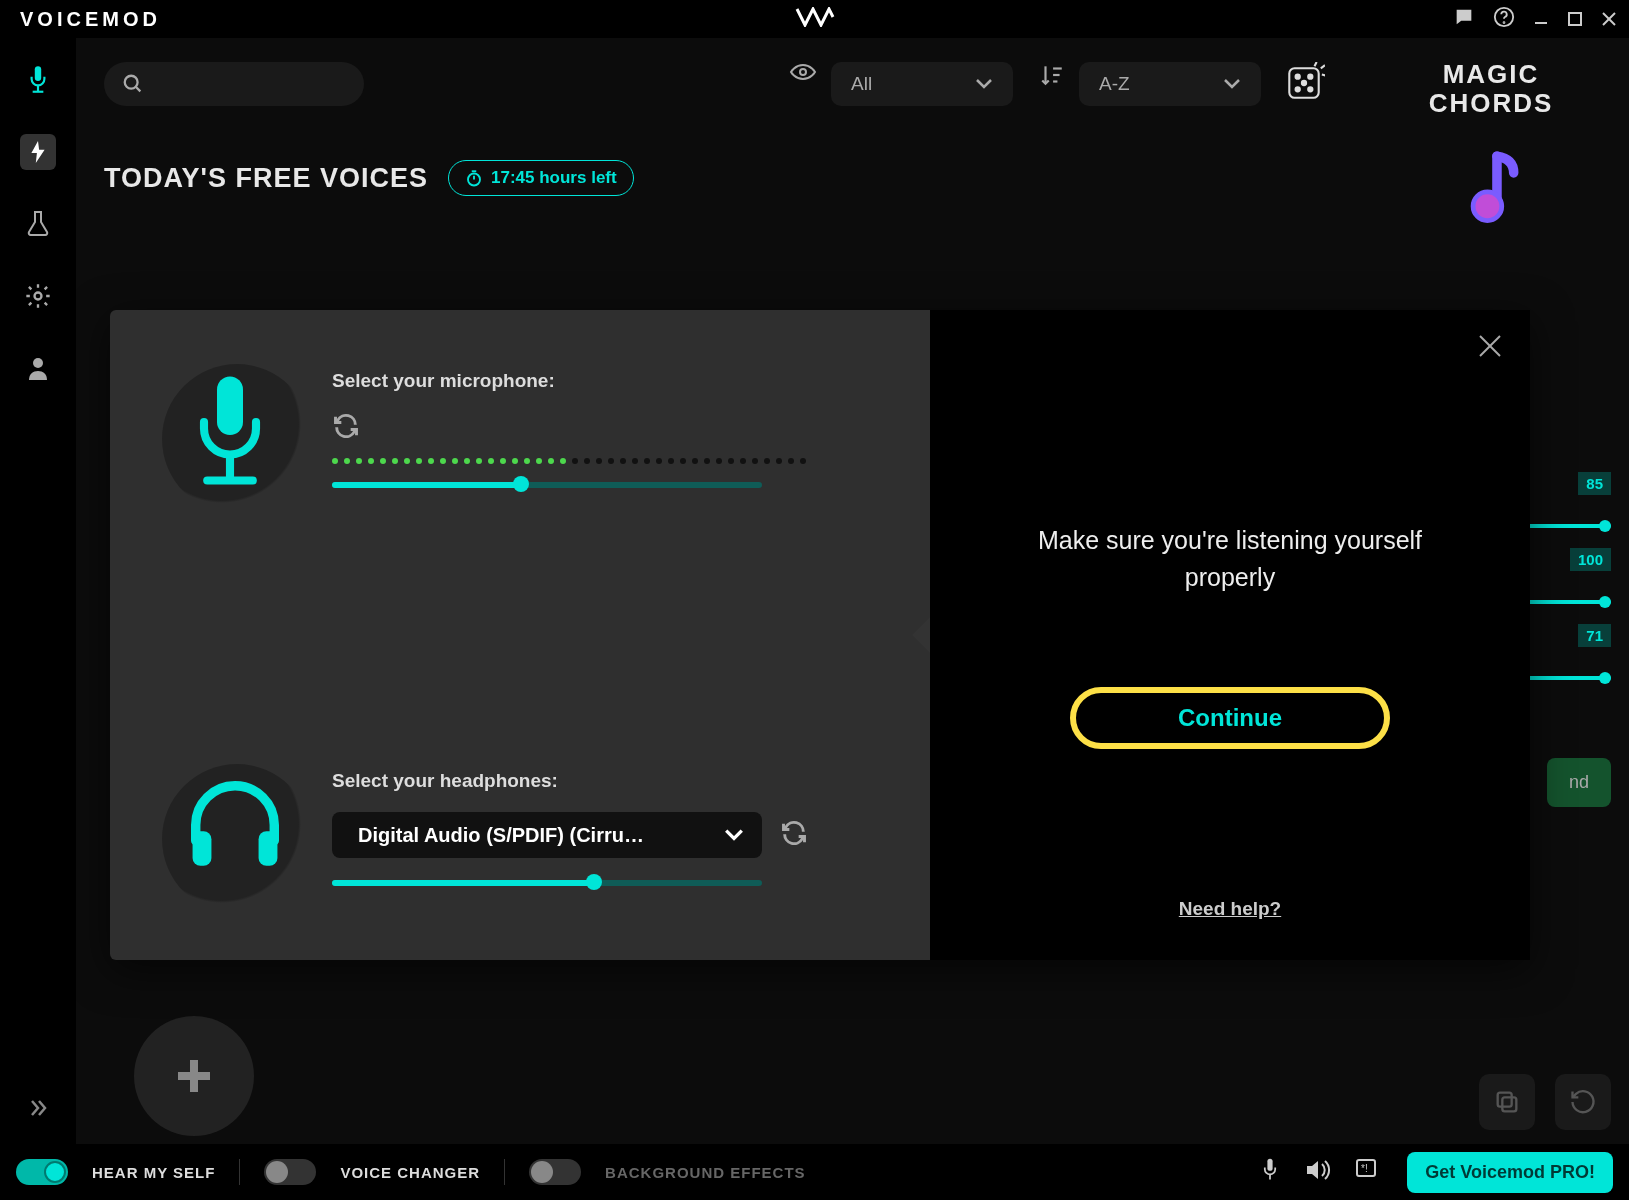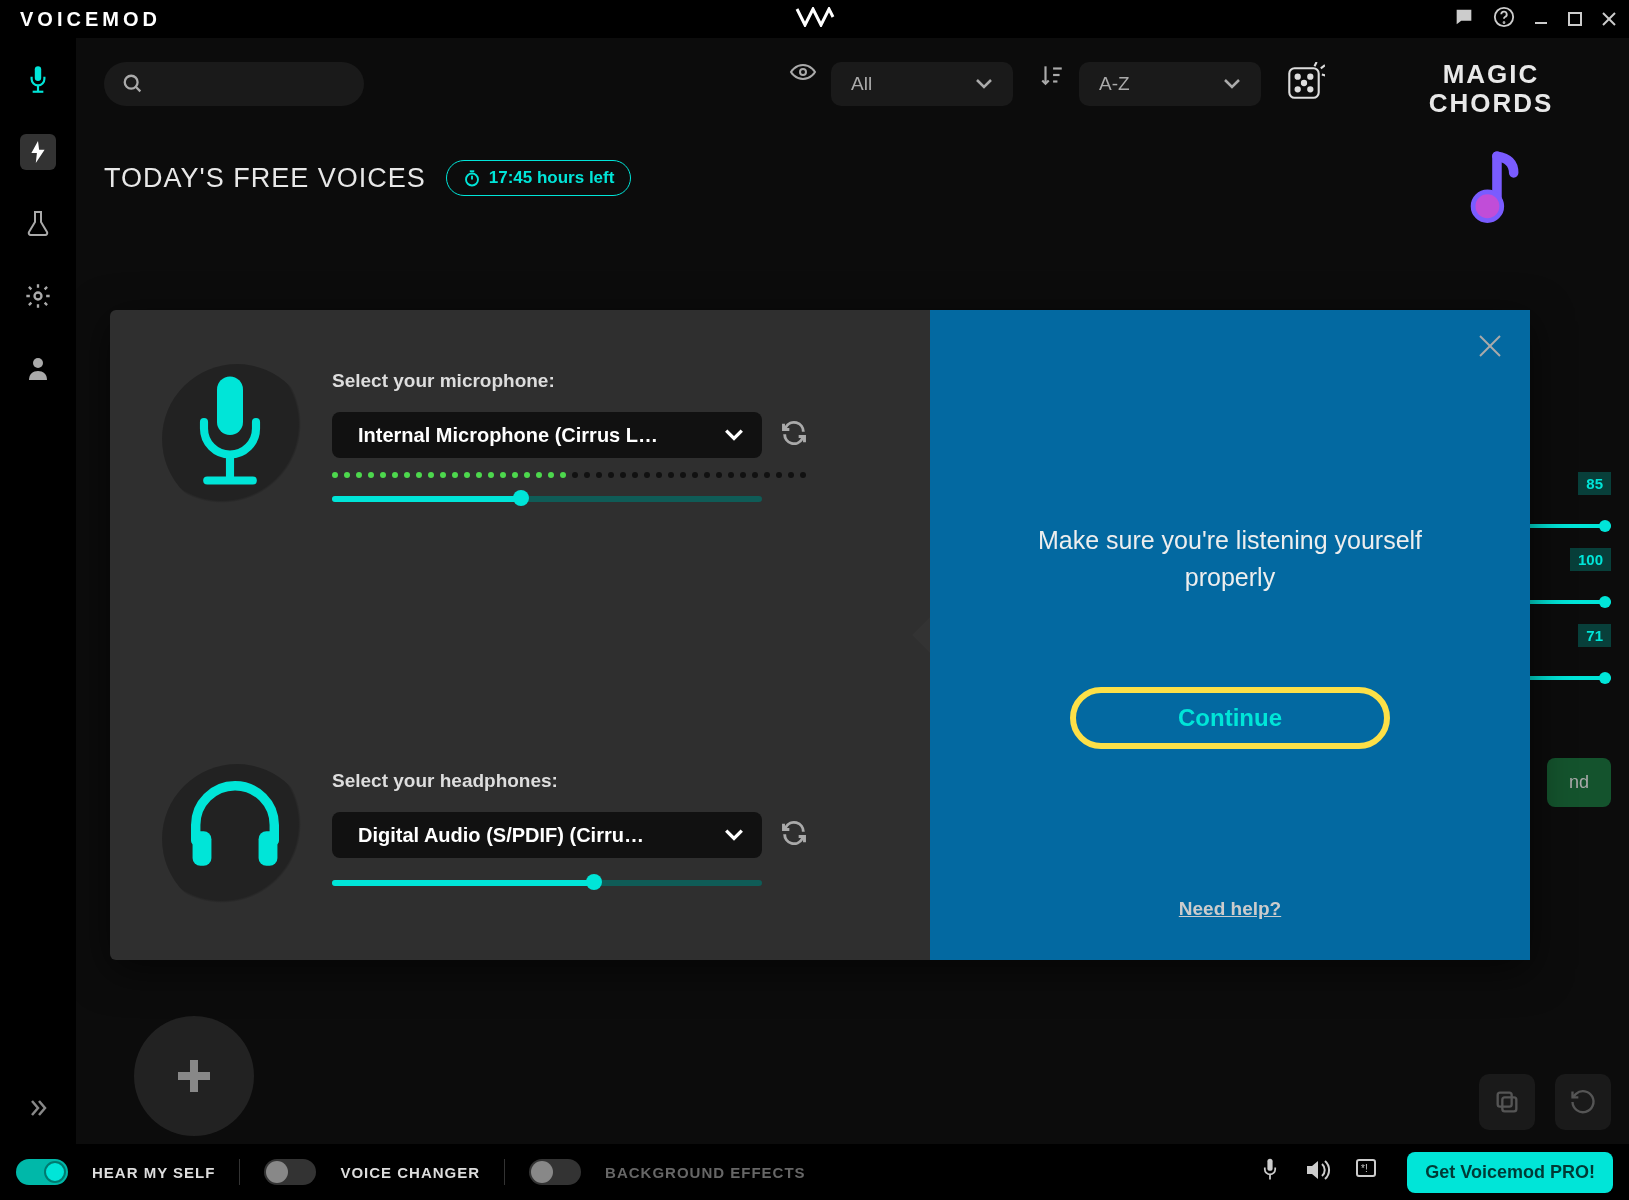--- a/index.html
+++ b/index.html
@@ -25,21 +25,21 @@
 .topfilters { display: flex; align-items: flex-start; gap: 8px; }
 .searchbox { width: 260px; height: 44px; background: #1a1a1a; border-radius: 22px; display: flex; align-items: center; padding: 0 18px; }
 .searchbox svg { color: #aaa; }
 .divider-fill { flex: 1; }
 .eye { color: #aaa; margin-right: 6px; }
 .dropdown { width: 182px; height: 44px; background: #1a1a1a; border-radius: 10px; display: flex; align-items: center; justify-content: space-between; padding: 0 20px; color: #aaa; font-size: 19px; }
 .sorticon { color: #aaa; margin: 0 6px 0 18px; }
 .dice { width: 46px; height: 46px; color: #ddd; margin-left: 14px; }
 
 .section-head { display: flex; align-items: center; gap: 20px; margin-top: 52px; }
-.section-title { font-size: 27px; font-weight: 400; letter-spacing: 1px; color: #e8e8e8; }
+.section-title { font-size: 27px; font-weight: 700; letter-spacing: 1px; color: #e8e8e8; }
 .timer-badge { border: 1px solid #00e5d8; color: #00e5d8; border-radius: 20px; padding: 7px 16px; font-size: 17px; display: flex; align-items: center; gap: 8px; font-weight: 700; }
 
 .add-tile { position: absolute; left: 58px; bottom: 8px; width: 120px; height: 120px; border-radius: 60px; background: #222; display: flex; align-items: center; justify-content: center; }
 .add-tile svg { color: #888; }
 
 .rightpanel { width: 276px; background: #0c0c0c; padding: 22px 10px 0 10px; position: relative; }
 .rp-title { text-align: center; font-size: 26px; font-weight: 800; letter-spacing: 2px; color: #e8e8e8; line-height: 1.1; }
 .note-icon { display: block; margin: 32px auto 0 auto; }
 .sliderset { position: absolute; right: 4px; top: 460px; width: 100%; padding: 0 14px; display: flex; flex-direction: column; gap: 46px; }
 .sliderrow { position: relative; height: 30px; }
@@ -75,21 +75,21 @@
 .device-row { display: flex; align-items: center; gap: 18px; }
 .device-select { width: 430px; height: 46px; background: #111; border-radius: 8px; display: flex; align-items: center; justify-content: space-between; padding: 0 18px 0 26px; font-size: 20px; color: #fff; font-weight: 600; }
 .device-select span:first-child { overflow: hidden; white-space: nowrap; text-overflow: ellipsis; max-width: 340px; }
 .refresh-icon { color: #aaa; }
 .level-dots { margin-top: 14px; display: flex; gap: 6px; }
 .level-dots .d { width: 6px; height: 6px; border-radius: 50%; background: #111; }
 .level-dots .d.on { background: #4dd84d; }
 .slider { margin-top: 18px; width: 430px; height: 6px; background: #0f5c57; border-radius: 3px; position: relative; }
 .slider .fill { position: absolute; left: 0; top: 0; height: 100%; background: #00e5d8; border-radius: 3px; }
 .slider .kn { position: absolute; top: -6px; width: 16px; height: 16px; background: #00e5d8; border-radius: 50%; }
-.modal-right { flex: 1; background: #0369a1; position: relative; display: flex; flex-direction: column; align-items: center; justify-content: center; padding: 0 60px; }
+.modal-right { flex: 1; background: #000000; position: relative; display: flex; flex-direction: column; align-items: center; justify-content: center; padding: 0 60px; }
 .modal-right::before { content: ""; position: absolute; left: -18px; top: 50%; transform: translateY(-50%); border-top: 18px solid transparent; border-bottom: 18px solid transparent; border-right: 18px solid #333; }
 .modal-close { position: absolute; top: 22px; right: 26px; color: #aaa; cursor: pointer; }
 .modal-msg { font-size: 25px; color: #eee; text-align: center; line-height: 1.5; font-weight: 500; }
 .continue-btn { margin-top: 90px; width: 320px; height: 62px; border: 6px solid #fde047; border-radius: 31px; color: #00e5d8; font-size: 24px; font-weight: 700; display: flex; align-items: center; justify-content: center; cursor: pointer; }
 .need-help { position: absolute; bottom: 40px; font-size: 19px; color: #ccc; text-decoration: underline; font-weight: 600; }
 </style>
 </head>
 <body>
 
 <div class="titlebar">
@@ -323,26 +323,20 @@
         <svg width="100" height="130" viewBox="0 0 60 80" fill="currentColor">
             <rect x="22" y="4" width="16" height="36" rx="8"></rect>
             <path d="M14 32v4a16 16 0 0 0 32 0v-4" stroke="currentColor" stroke-width="5" fill="none" stroke-linecap="round"></path>
             <line x1="30" y1="52" x2="30" y2="68" stroke="currentColor" stroke-width="5"></line>
             <line x1="16" y1="68" x2="44" y2="68" stroke="currentColor" stroke-width="5" stroke-linecap="round"></line>
           </svg>
       </div>
       <div class="device-ctrl">
         <div class="device-label">Select your microphone:</div>
         <div class="device-row">
-          <div class="device-select">
-            <span>Internal Microphone (Cirrus L…</span>
-            <svg width="20" height="14" viewBox="0 0 18 12">
-                <path d="M2 2l7 7 7-7" stroke="#fff" stroke-width="3" fill="none"></path>
-              </svg>
-          </div>
           <span class="refresh-icon"><svg width="28" height="28" viewBox="0 0 24 24" fill="none" stroke="currentColor" stroke-width="2.5">
                 <path d="M20 11A8 8 0 0 0 5 7L3 9"></path>
                 <path d="M4 13a8 8 0 0 0 15 4l2-2"></path>
                 <path d="M3 4v5h5"></path>
                 <path d="M21 20v-5h-5"></path>
               </svg></span>
         </div>
         <div class="level-dots" id="mic-dots">
             <div class="d on"></div>
             <div class="d on"></div>

